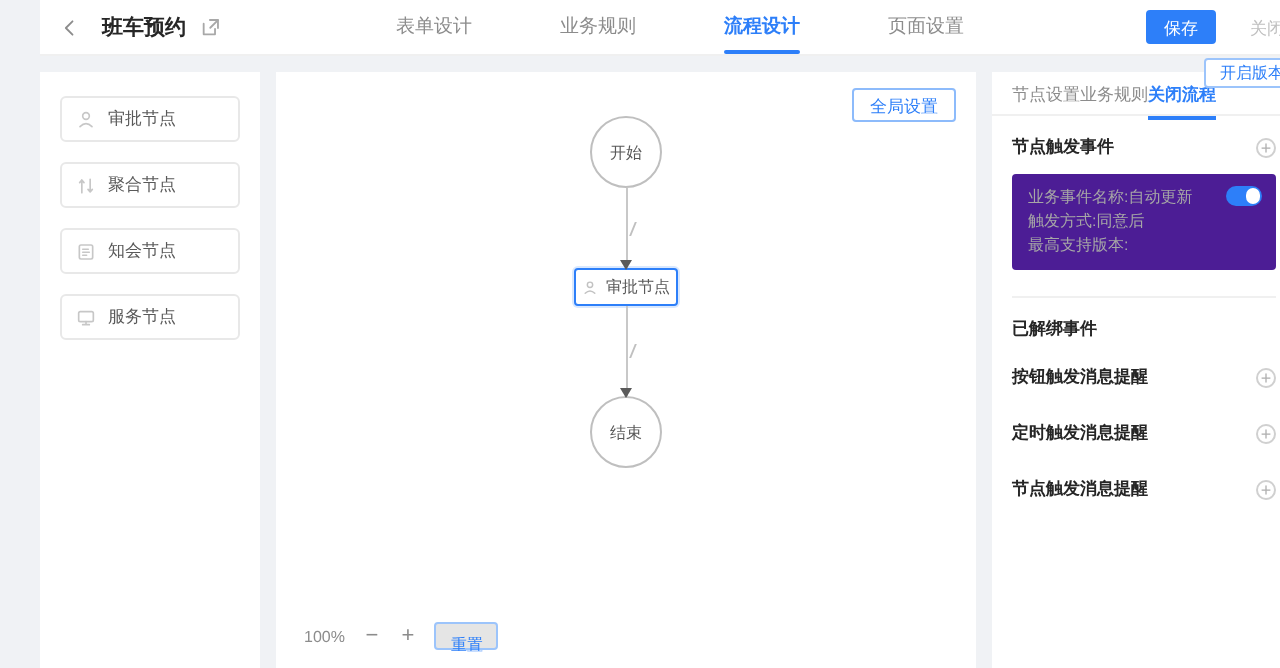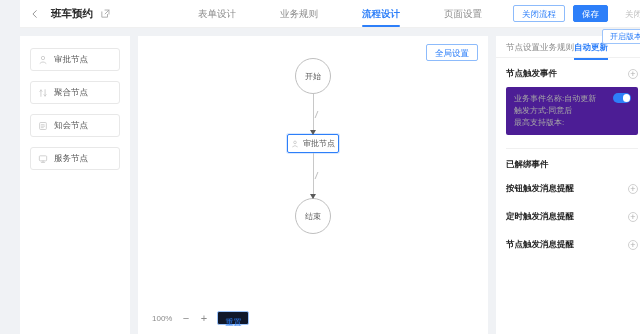--- a/index.html
+++ b/index.html
@@ -291,21 +291,21 @@
     user-select: none;
   }
   .zoom-reset {
     font-size: 8px;
     color: #2d7ff9;
     border: 1px solid #9cc4fb;
     border-radius: 2px;
     padding: 4px 7px;
     height: 14px;
     line-height: 13px;
-    background: #0f172a;
+    background: #e5e5e5;
     cursor: pointer;
     box-sizing: border-box;
   }
 
   
   .right-panel {
     width: 164px;
     flex: 0 0 164px;
     background: #ffffff;
     position: relative;
@@ -467,21 +467,20 @@
     </span>
 
     <div class="tabs">
       <div class="tab">表单设计</div>
       <div class="tab">业务规则</div>
       <div class="tab active">流程设计</div>
       <div class="tab">页面设置</div>
     </div>
 
     <div class="topbar-actions">
-      <div class="btn btn-outline">关闭流程</div>
       <div class="btn btn-primary">保存</div>
       <div class="btn btn-ghost">关闭</div>
     </div>
   </div>
 
   <div class="body">
 
     <div class="palette">
 
       <div class="node-chip">
@@ -565,21 +564,21 @@
 
     <div class="right-panel">
 
       <div class="version-btn-row">
         <div class="version-btn">开启版本</div>
       </div>
 
       <div class="panel-tabs">
         <div class="panel-tab">节点设置</div>
         <div class="panel-tab">业务规则</div>
-        <div class="panel-tab active">自动更新</div>
+        <div class="panel-tab active">关闭流程</div>
       </div>
 
       <div class="panel-body">
 
         <div class="section-head">
           <span class="section-title">节点触发事件</span>
           <span class="circle-plus">+</span>
         </div>
 
         <div class="event-card">

